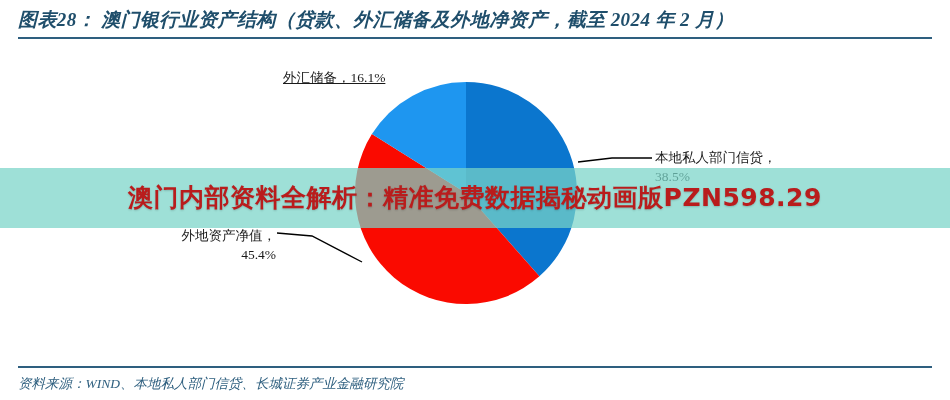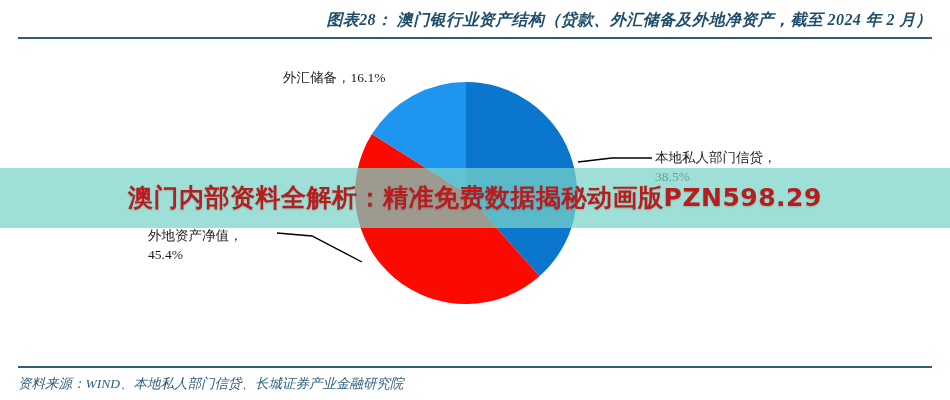--- a/index.html
+++ b/index.html
@@ -22,26 +22,25 @@
   
   .fig-title {
     position: absolute;
     left: 18px;
     top: 6px;
     width: 914px;
     height: 28px;
     font-family: "Liberation Serif", "DejaVu Serif", serif;
     font-style: italic;
     font-weight: 700;
-    font-size: 16px;
+    font-size: 19px;
     letter-spacing: 0.4px;
     color: #1F4E6B;
     white-space: nowrap;
     line-height: 28px;
-    text-align: right;
   }
   .rule {
     position: absolute;
     left: 18px;
     width: 914px;
     background: #2E5F7F;
   }
   .rule-top {
     top: 37px;
     height: 2px;
@@ -88,30 +87,31 @@
     font-family: "Liberation Serif", "DejaVu Serif", serif;
     font-size: 13.5px;
     color: #1a1a1a;
     line-height: 19px;
     white-space: pre-line;
   }
   .label-fx {
     left: 283px;
     top: 68px;
     text-align: left;
+    text-decoration: underline;
   }
   .label-credit {
     left: 655px;
     top: 148px;
     text-align: left;
   }
   .label-net {
     left: 148px;
     top: 226px;
-    text-align: left;
+    text-align: right;
     width: 128px;
   }
 
   
   .banner {
     position: absolute;
     left: 0;
     top: 168px;
     width: 950px;
     height: 60px;

